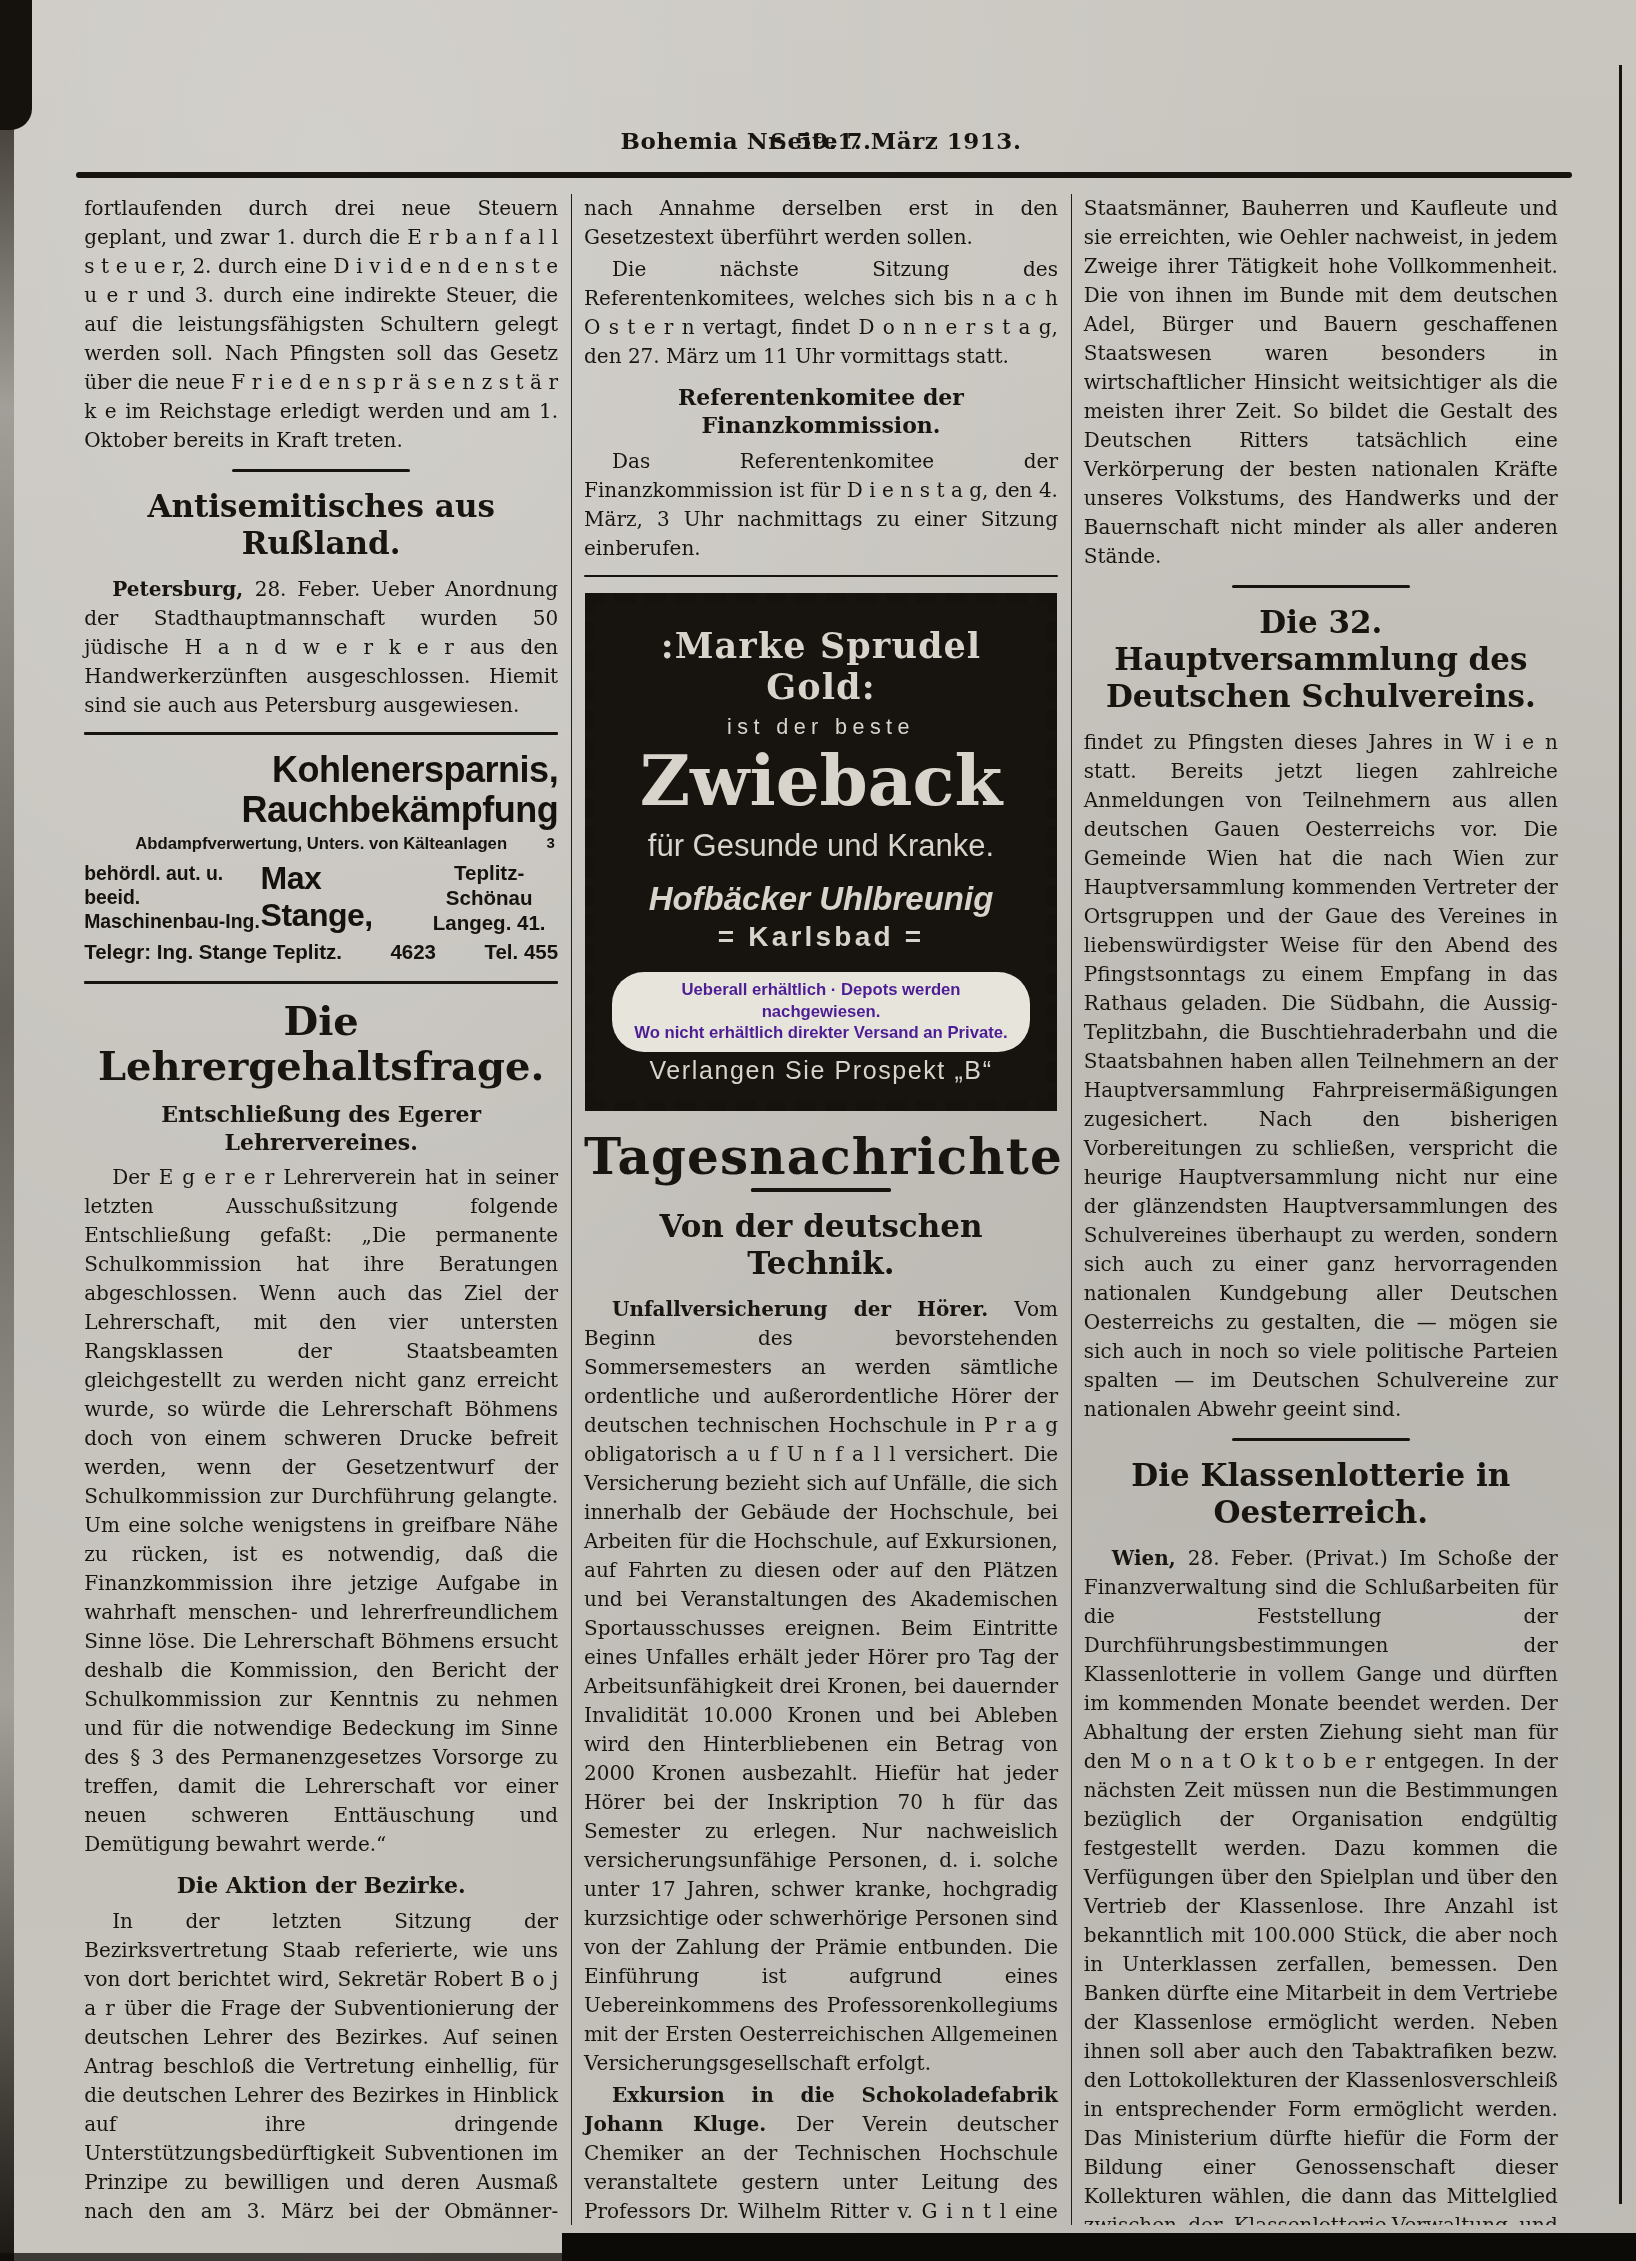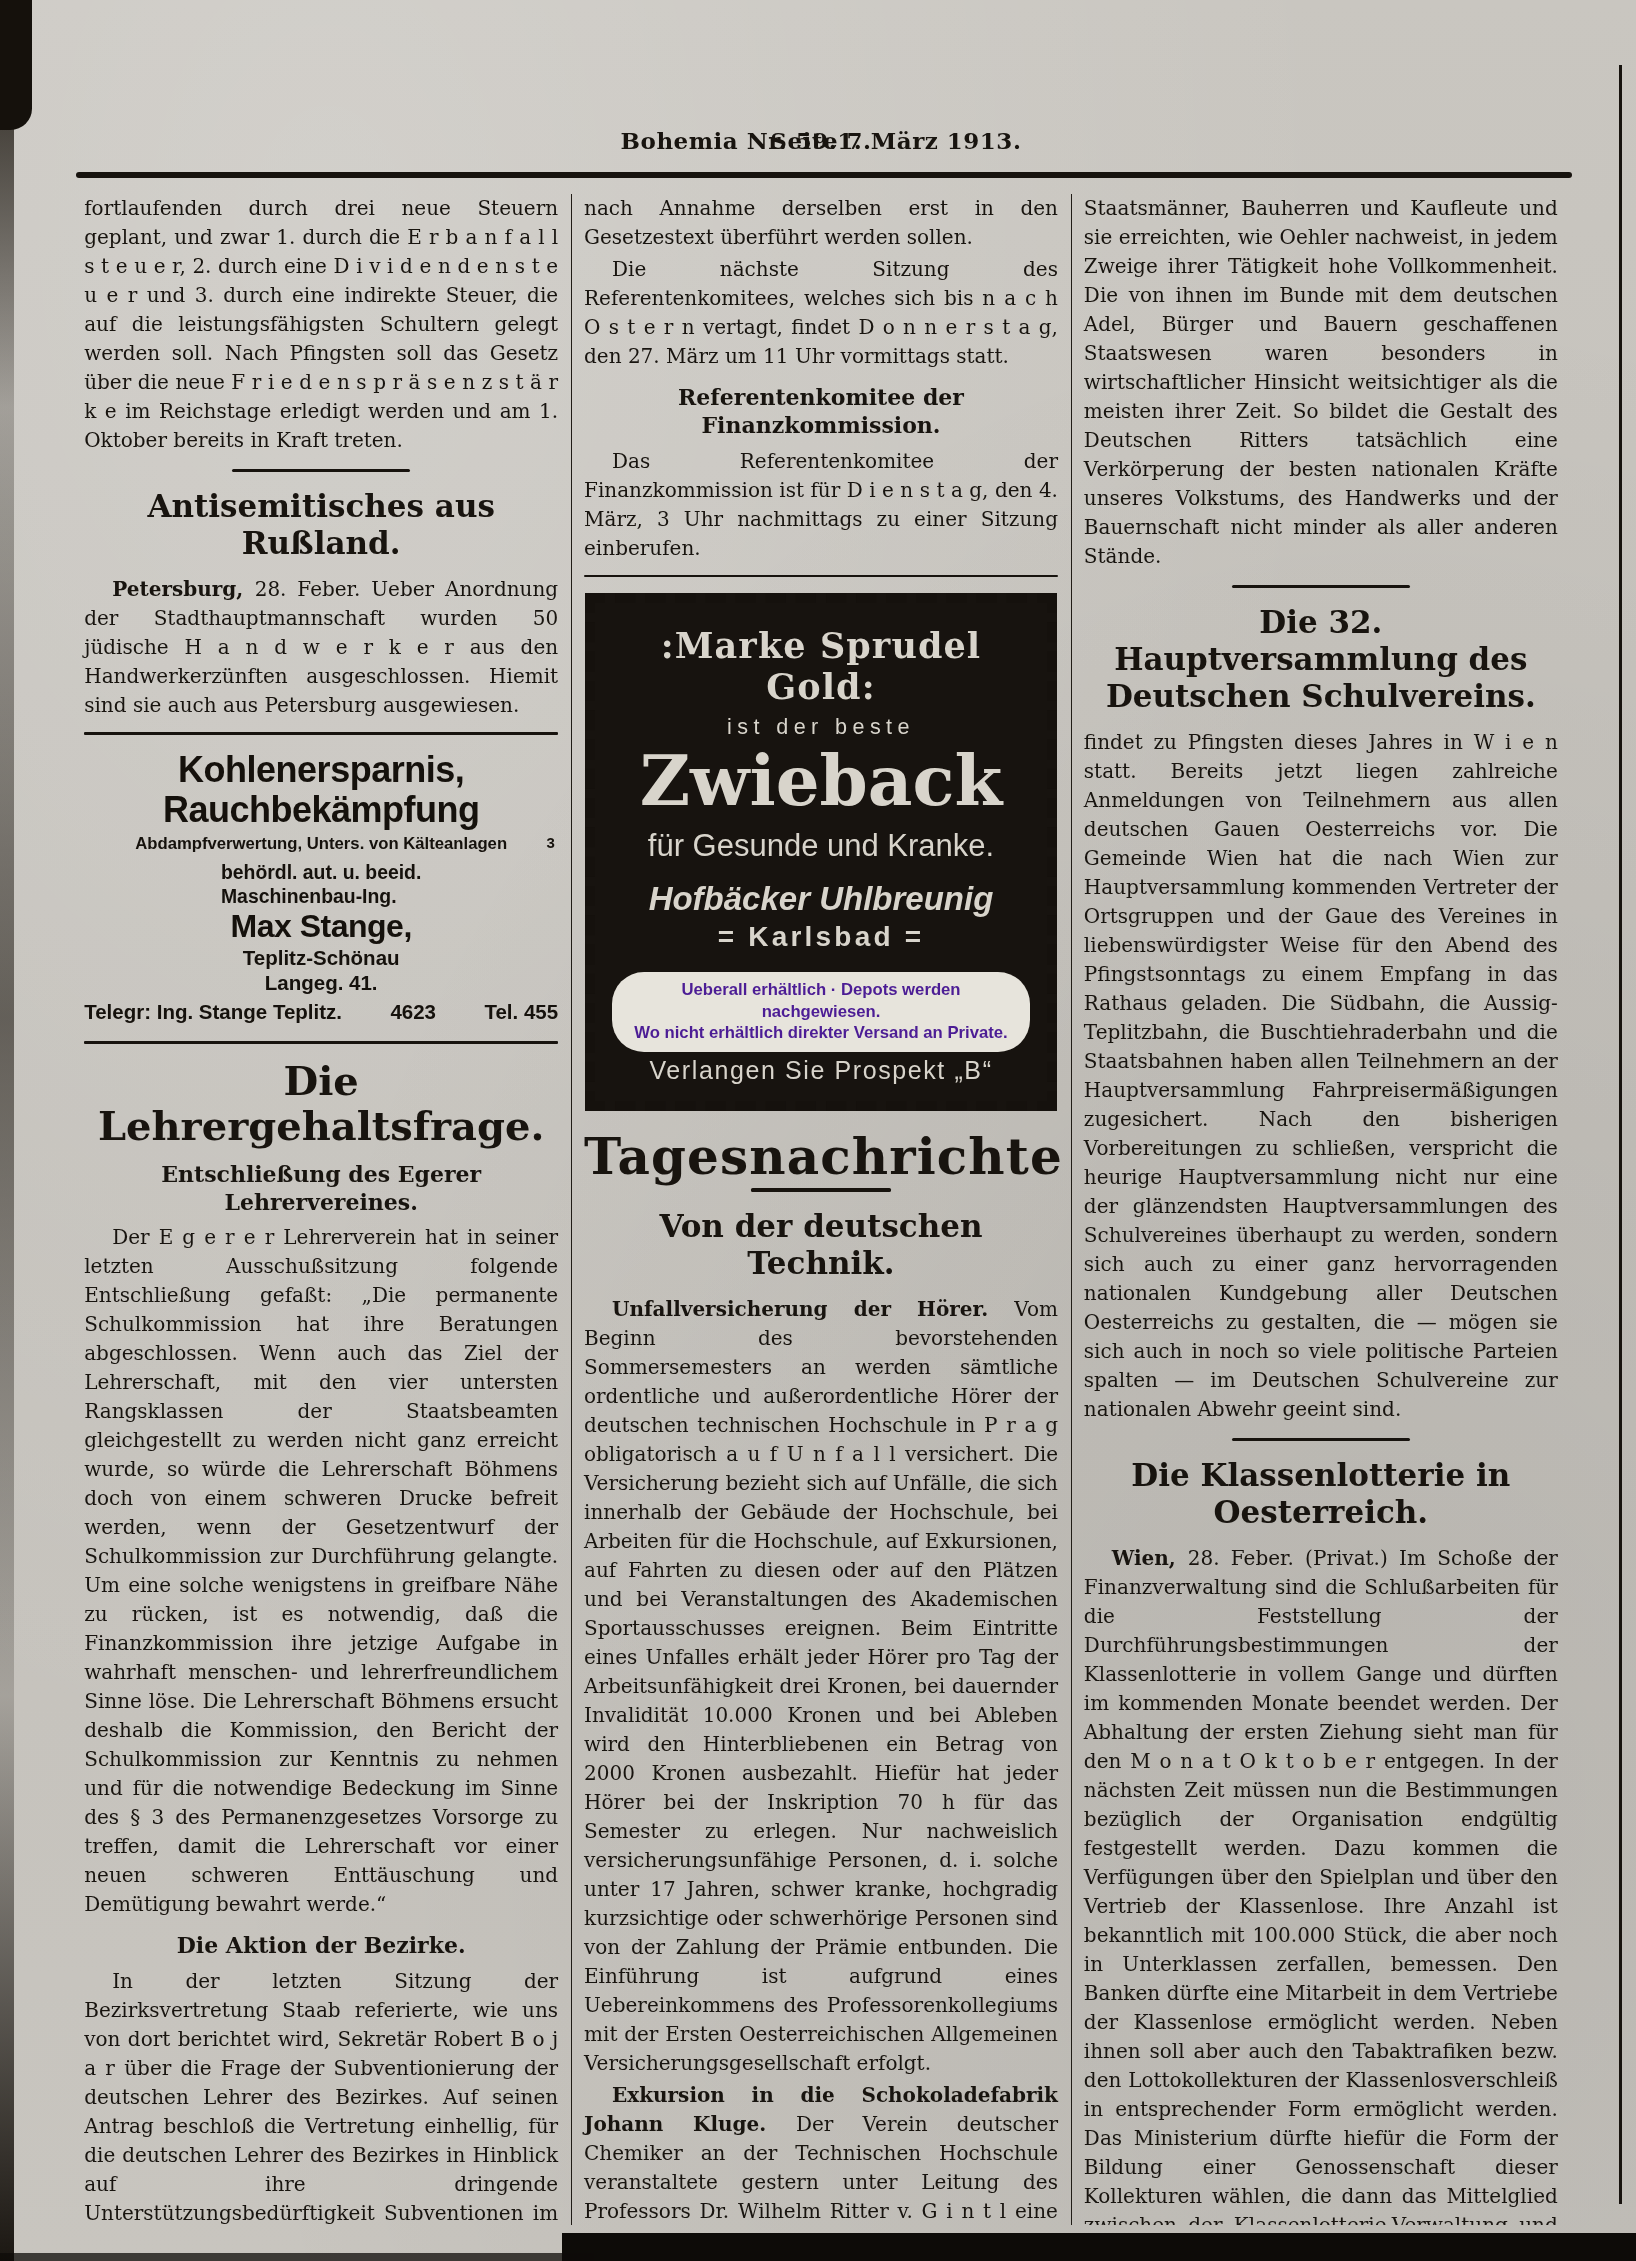--- a/index.html
+++ b/index.html
@@ -56,24 +56,24 @@
     margin:12px 0 7.6px 0;
   }
   .rule-short{width:178px;height:3.2px;background:#17130e;margin:14px auto;border-radius:1.6px;}
   .rule-under{width:140px;height:3.8px;background:#17130e;margin:4.3px auto 16px auto;border-radius:1.6px;}
   .rule-full{width:100%;height:2.7px;background:#17130e;margin:12px 0;border-radius:1.1px;}
   
   .ad-stange{
     font-family:"Liberation Sans","DejaVu Sans",sans-serif;
     padding:3.2px 0 5.4px 0;color:#15110c;
   }
-  .ad-stange .t{font-size:36px;font-weight:bold;letter-spacing:-0.5px;text-align:center;line-height:40px;}
+  .ad-stange .t{font-size:36px;font-weight:bold;letter-spacing:-0.5px;text-align:right;line-height:40px;}
   .ad-stange .s{font-size:16.7px;font-weight:bold;text-align:center;margin-top:4.3px;position:relative;}
   .ad-stange .s .ref{position:absolute;right:3.2px;top:0;font-size:15px;}
-  .ad-stange .row{display:flex;align-items:center;justify-content:space-between;margin-top:5.4px;flex-direction:column;}
+  .ad-stange .row{display:flex;align-items:center;justify-content:space-between;margin-top:5.4px;}
   .ad-stange .lcell{font-size:19.4px;font-weight:bold;line-height:24px;}
   .ad-stange .name{font-size:32px;font-weight:bold;letter-spacing:-0.5px;}
   .ad-stange .rcell{font-size:20.5px;font-weight:bold;text-align:center;line-height:25px;}
   .ad-stange .brow{display:flex;justify-content:space-between;font-size:20.5px;font-weight:bold;margin-top:5px;}
   
   .ad-zw{
     margin:16px 1.1px 5.4px 1.1px;
     border:10.8px dashed #15110d;
     background:#17130f;
     padding:21.6px 14px 16px 14px;

